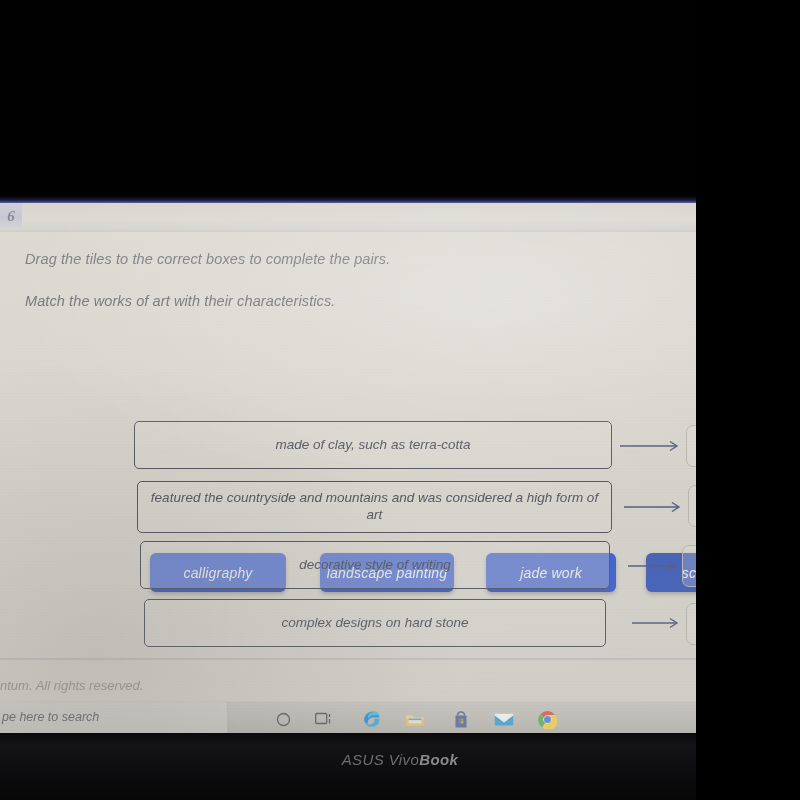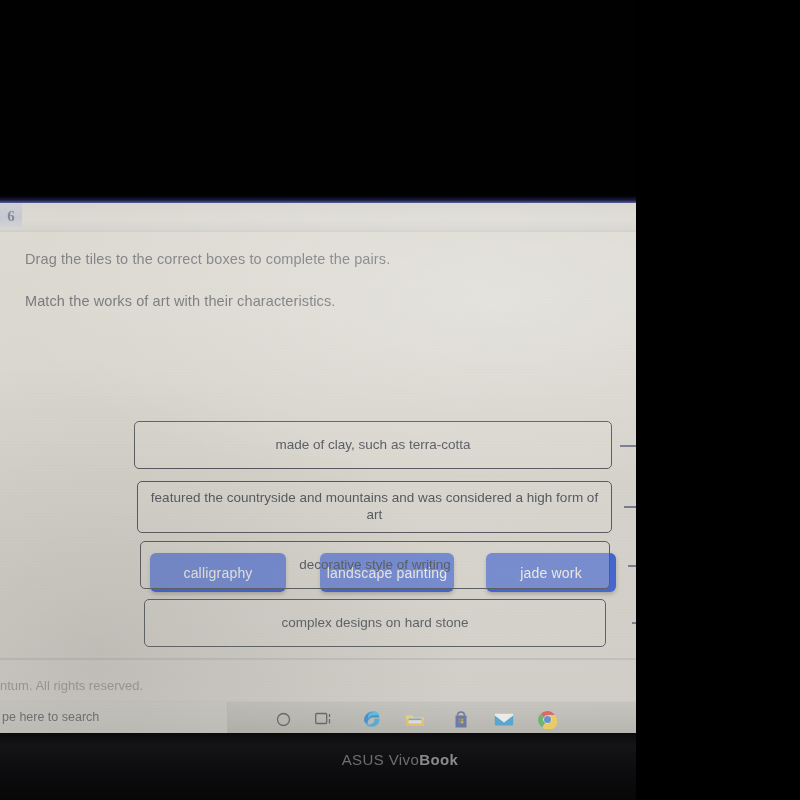--- a/index.html
+++ b/index.html
@@ -8,24 +8,25 @@
   html, body {
     width: 800px;
     height: 800px;
     overflow: hidden;
     background: #000;
     font-family: "Liberation Sans", sans-serif;
   }
 
   #photo {
     position: relative;
-    width: 636px;
+    width: 696px;
     height: 800px;
     background: #3b82f6;
     overflow: hidden;
+    font-style: italic;
   }
 
   
   .dark-top {
     position: absolute;
     left: 0; top: 0;
     width: 800px;
     height: 203px;
     background: #010101;
   }

